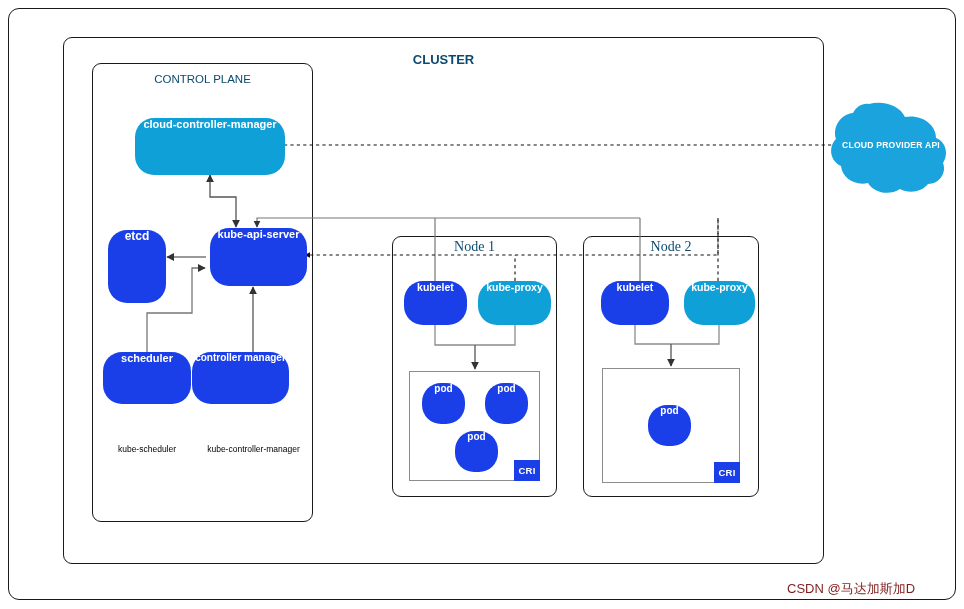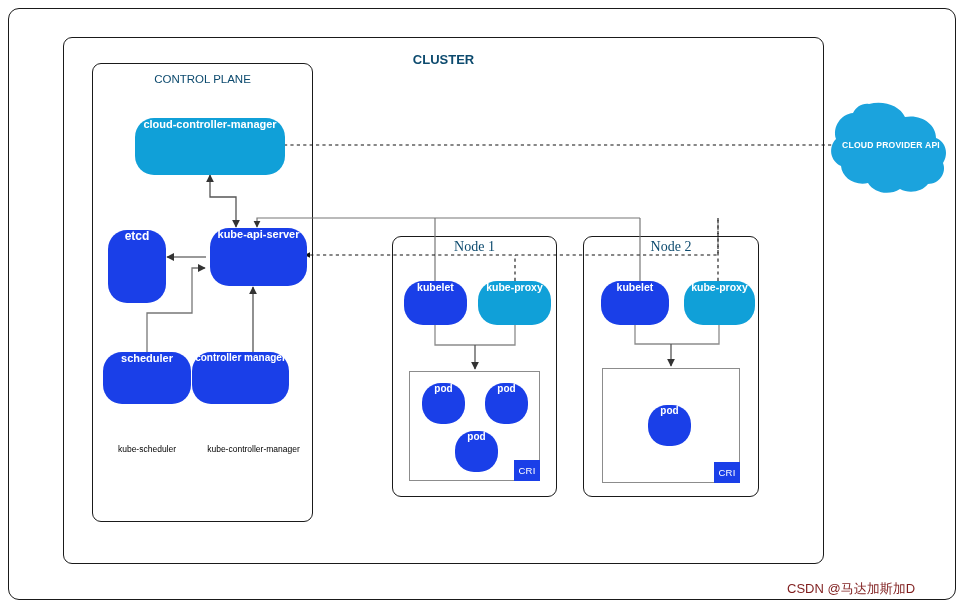--- a/index.html
+++ b/index.html
@@ -82,21 +82,21 @@
     text-align: center;
     white-space: nowrap;
     margin-top: 33px;
   }
   .cri {
     position: absolute;
     box-sizing: border-box;
     background: #1a3fe8;
     color: #ffffff;
     font-size: 9.5px;
-    font-weight: normal;
+    font-weight: bold;
     display: flex;
     align-items: center;
     justify-content: center;
     letter-spacing: 0.2px;
   }
   .cloud-label {
     position: absolute;
     color: #ffffff;
     font-weight: bold;
     font-size: 8.6px;

